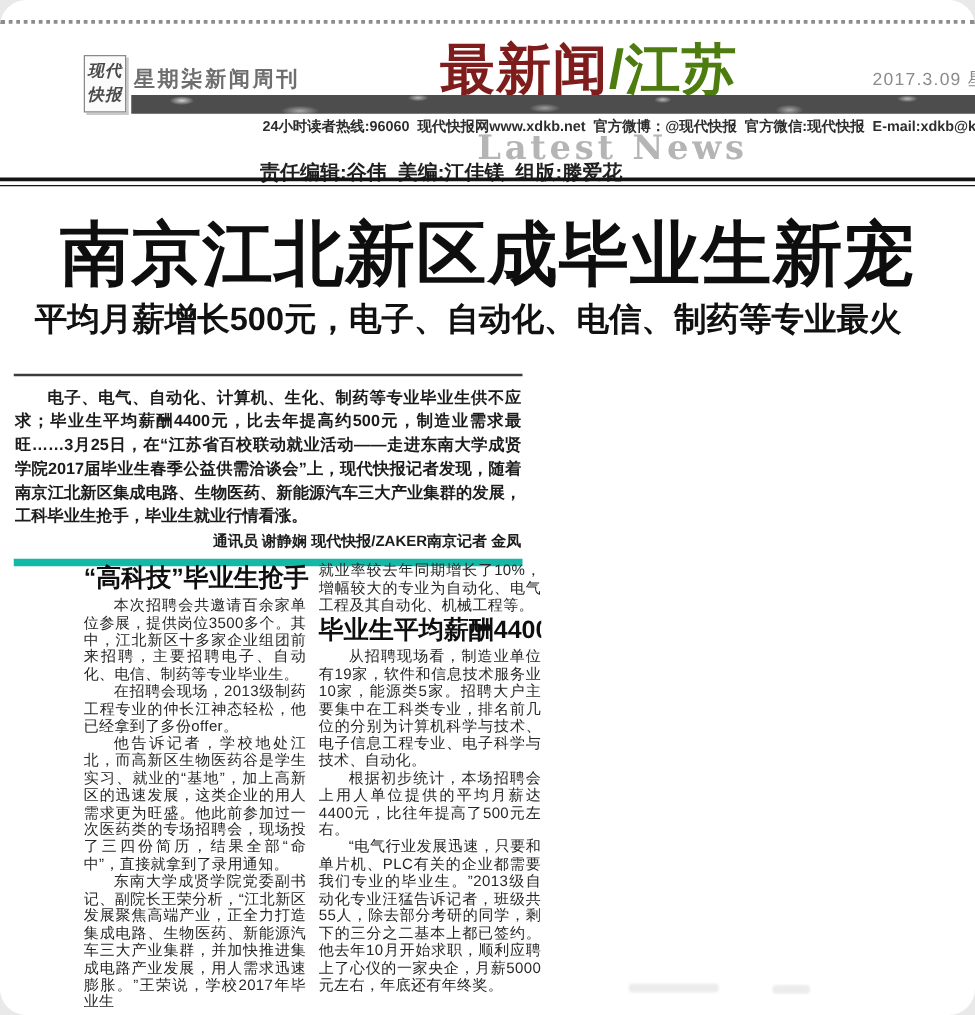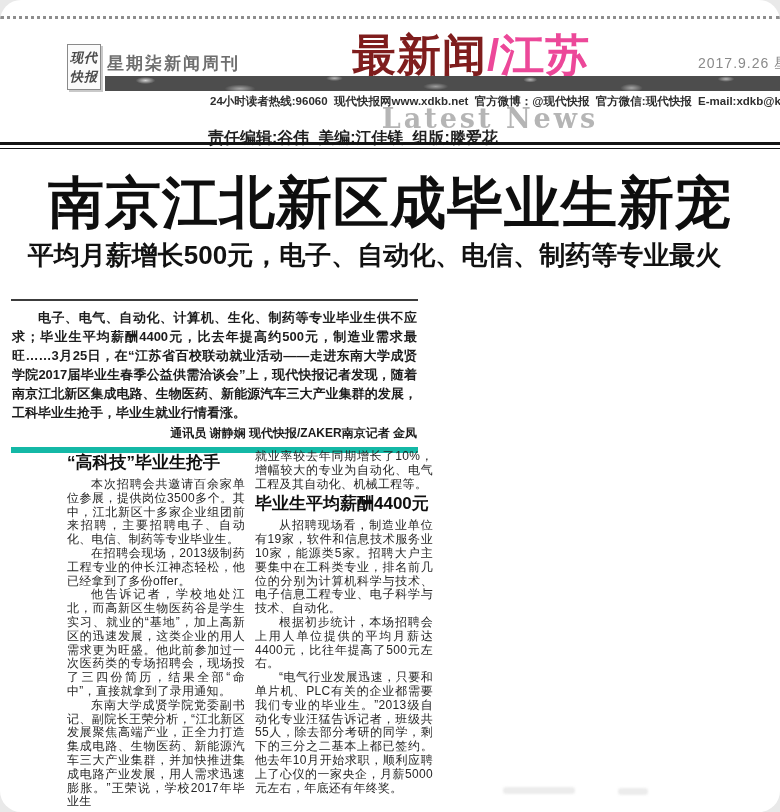--- a/index.html
+++ b/index.html
@@ -33,21 +33,21 @@
   .weekly-title{
     position:absolute;left:107px;top:52px;
     font-size:17px;color:#6e6e6e;letter-spacing:2px;font-weight:600;
     white-space:nowrap;
   }
   .section-title{
     position:absolute;left:352px;top:26px;
     font-size:44px;font-weight:800;letter-spacing:1px;white-space:nowrap;
   }
   .section-title .dark{color:#7f1d1d;}
-  .section-title .gray{color:#ec4899;}
+  .section-title .gray{color:#4d7c0f;}
   .issue-date{
     position:absolute;left:698px;top:55px;
     font-size:14px;color:#8a8a8a;white-space:nowrap;letter-spacing:1px;
   }
   .texture-bar{
     position:absolute;left:105px;top:76px;width:675px;height:15px;
     background:
       radial-gradient(14px 5px at 6% 30%, rgba(255,255,255,.75), rgba(255,255,255,0) 70%),
       radial-gradient(22px 6px at 20% 85%, rgba(255,255,255,.5), rgba(255,255,255,0) 70%),
       radial-gradient(12px 4px at 34% 15%, rgba(255,255,255,.6), rgba(255,255,255,0) 70%),
@@ -102,21 +102,21 @@
     margin-top:3px;text-align:right;
     font-size:12px;font-weight:bold;color:#1c1c1c;
   }
   
   .article-columns{
     position:absolute;left:67px;top:450px;width:366px;height:362px;
     display:flex;gap:10px;overflow:hidden;
   }
   .col{width:178px;}
   .col-subhead{
-    font-size:17px;font-weight:bold;color:#0f0f0f;
+    font-size:20px;font-weight:bold;color:#0f0f0f;
     margin:3px 0 5px 0;line-height:20px;white-space:nowrap;
   }
   .col p{
     margin:0;font-size:12px;line-height:13.8px;letter-spacing:0.3px;
     color:#262626;text-align:justify;text-indent:2em;
   }
   .col p.noindent{text-indent:0;}
   
   .scan-artifact{
     position:absolute;height:7px;border-radius:3px;
@@ -137,21 +137,21 @@
     <div class="ln">快报</div>
   </div>
 
   <div class="weekly-title">星期柒新闻周刊</div>
 
   <div class="section-title">
     <span class="dark">最新闻</span><span class="gray">/江苏</span>
   </div>
 
   <div class="issue-date">
-    <span>2017.9.26</span>
+    <span>2017.3.09</span>
     <span>星期</span>
   </div>
 
   <div class="texture-bar"></div>
 
   <div class="hotline-line">24小时读者热线:96060  现代快报网www.xdkb.net  官方微博：@现代快报  官方微信:现代快报  E-mail:xdkb@kuaibao.net</div>
 
   <div class="latest-news">Latest News</div>
 
   <div class="credits-line">责任编辑:谷伟  美编:江佳镁  组版:滕爱花</div>

